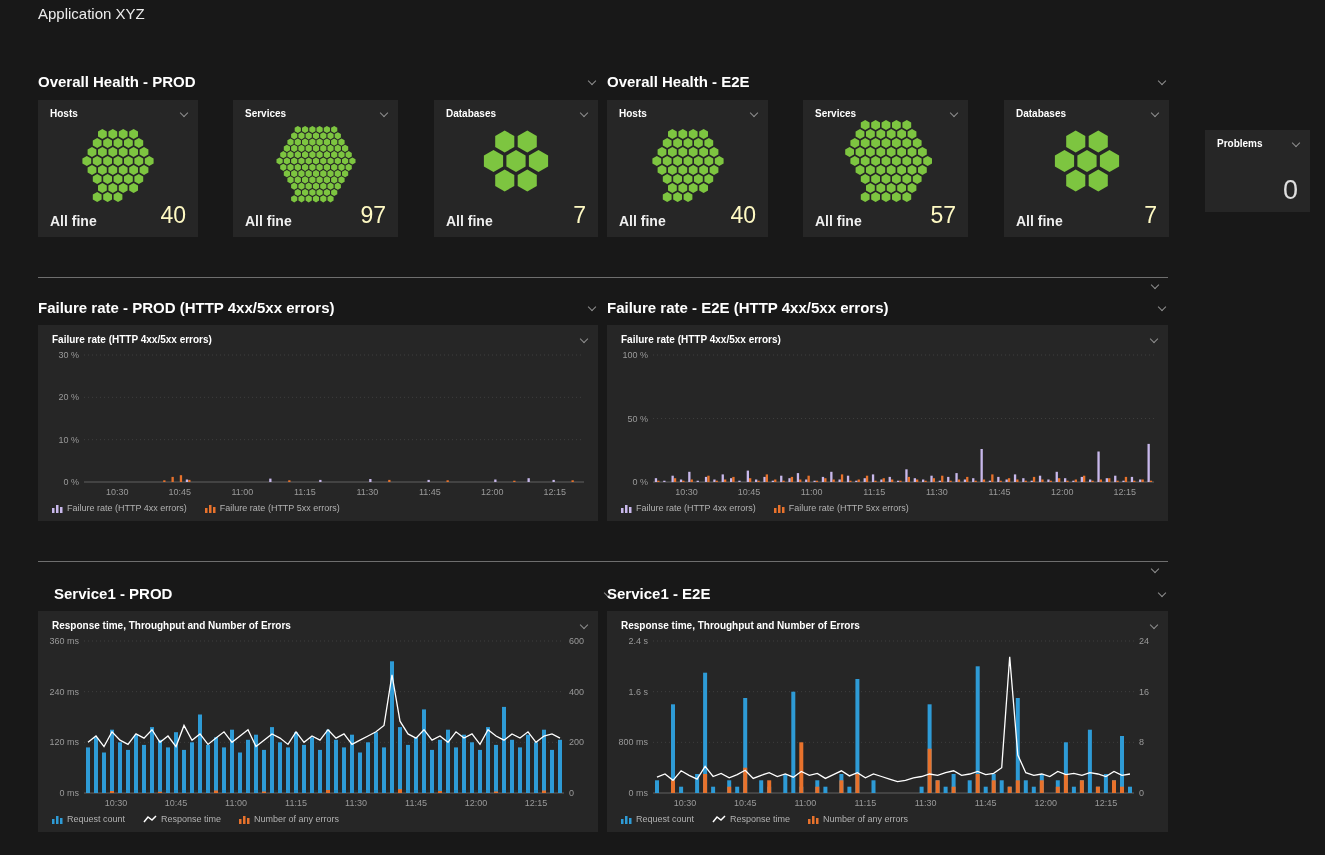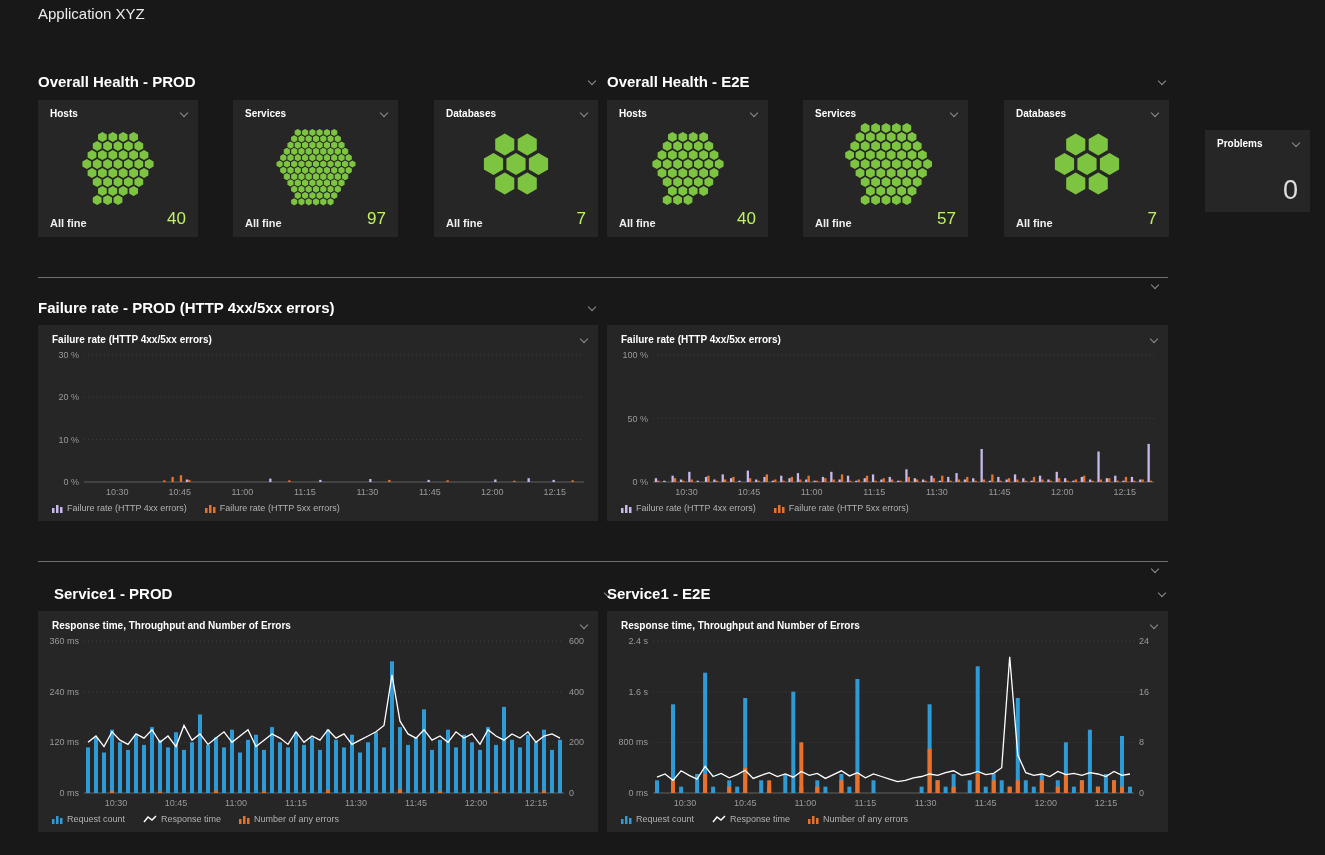--- a/index.html
+++ b/index.html
@@ -6,22 +6,22 @@
   body{font-family:"Liberation Sans",sans-serif;color:#fff;}
   .canvas{position:relative;width:1325px;height:855px;background:#181818;overflow:hidden;}
   .app-title{position:absolute;left:38px;top:5px;font-size:15px;color:#ececec;}
   .section-title{position:absolute;display:flex;justify-content:space-between;align-items:center;height:18px;font-size:15px;font-weight:bold;color:#fff;}
   .chev{width:11px;height:11px;position:relative;cursor:pointer;flex:0 0 auto;}
   .chev::before{content:"";position:absolute;left:2px;top:2px;width:5px;height:5px;border-right:1.5px solid #8f8f8f;border-bottom:1.5px solid #8f8f8f;transform:rotate(45deg);}
   .htile{position:absolute;top:100px;height:137px;background:#262626;display:flex;flex-direction:column;box-sizing:border-box;}
   .th{display:flex;justify-content:space-between;align-items:flex-start;padding:8px 8px 0 12px;font-size:10px;font-weight:bold;color:#fff;}
   .hexwrap{flex:1 1 auto;display:flex;align-items:center;justify-content:center;min-height:0;}
   .tf{display:flex;justify-content:space-between;align-items:flex-end;padding:0 12px 8px 12px;}
-  .status{font-size:11px;font-weight:bold;color:#efefef;text-align:center;}
-  .count{font-size:17px;color:#bef264;}
+  .status{font-size:14px;font-weight:bold;color:#efefef;text-align:center;}
+  .count{font-size:23px;color:#fef9c3;}
   .problems{position:absolute;left:1205px;top:130px;width:105px;height:82px;background:#262626;display:flex;flex-direction:column;box-sizing:border-box;}
   .problems .big{flex:1;display:flex;align-items:flex-end;justify-content:flex-end;padding:0 12px 6px 0;font-size:27px;color:#dedede;}
   .divider{position:absolute;left:38px;width:1130px;height:0;border-top:1px solid #6e6e6e;}
   .divider-chev{position:absolute;}
   .chart-tile{position:absolute;background:#262626;display:flex;flex-direction:column;box-sizing:border-box;}
   .ct-head{display:flex;justify-content:space-between;align-items:flex-start;padding:9px 8px 2px 14px;font-size:10px;font-weight:bold;color:#fff;flex:0 0 auto;}
   .plot{flex:1 1 auto;min-height:0;position:relative;}
   .legend{display:flex;gap:18px;align-items:center;padding:3px 14px 8px 14px;flex:0 0 auto;}
   .li{display:flex;align-items:center;gap:4px;font-size:9px;color:#b2b2b2;cursor:pointer;}
   .lic{display:block;}
@@ -387,20 +387,24 @@
     <div class="big">0</div>
   </div>
 
   <div class="divider" style="top:277px;"></div>
   <span class="chev divider-chev" style="left:1150px;top:280px;"></span>
 
   <div class="section-title" style="left:38px;top:298px;width:560px;">
     <span>Failure rate - PROD (HTTP 4xx/5xx errors)</span>
     <span class="chev"></span>
   </div>
+  <div class="section-title" style="left:607px;top:298px;width:561px;">
+    <span>Failure rate - E2E (HTTP 4xx/5xx errors)</span>
+    <span class="chev"></span>
+  </div>
 
   <div class="chart-tile" style="left:38px;top:325px;width:560px;height:196px;">
     <div class="ct-head">
         <span>Failure rate (HTTP 4xx/5xx errors)</span>
         <span class="chev"></span>
       </div>
     <div class="plot"><svg width="560" height="153">
           <g>
             <line x1="46" y1="8" x2="546" y2="8" stroke="#3e3e3e" stroke-dasharray="1,3"></line>
             <text x="41" y="11" text-anchor="end" fill="#9a9a9a" font-size="9px" font-family="Liberation Sans, sans-serif">30 %</text>

